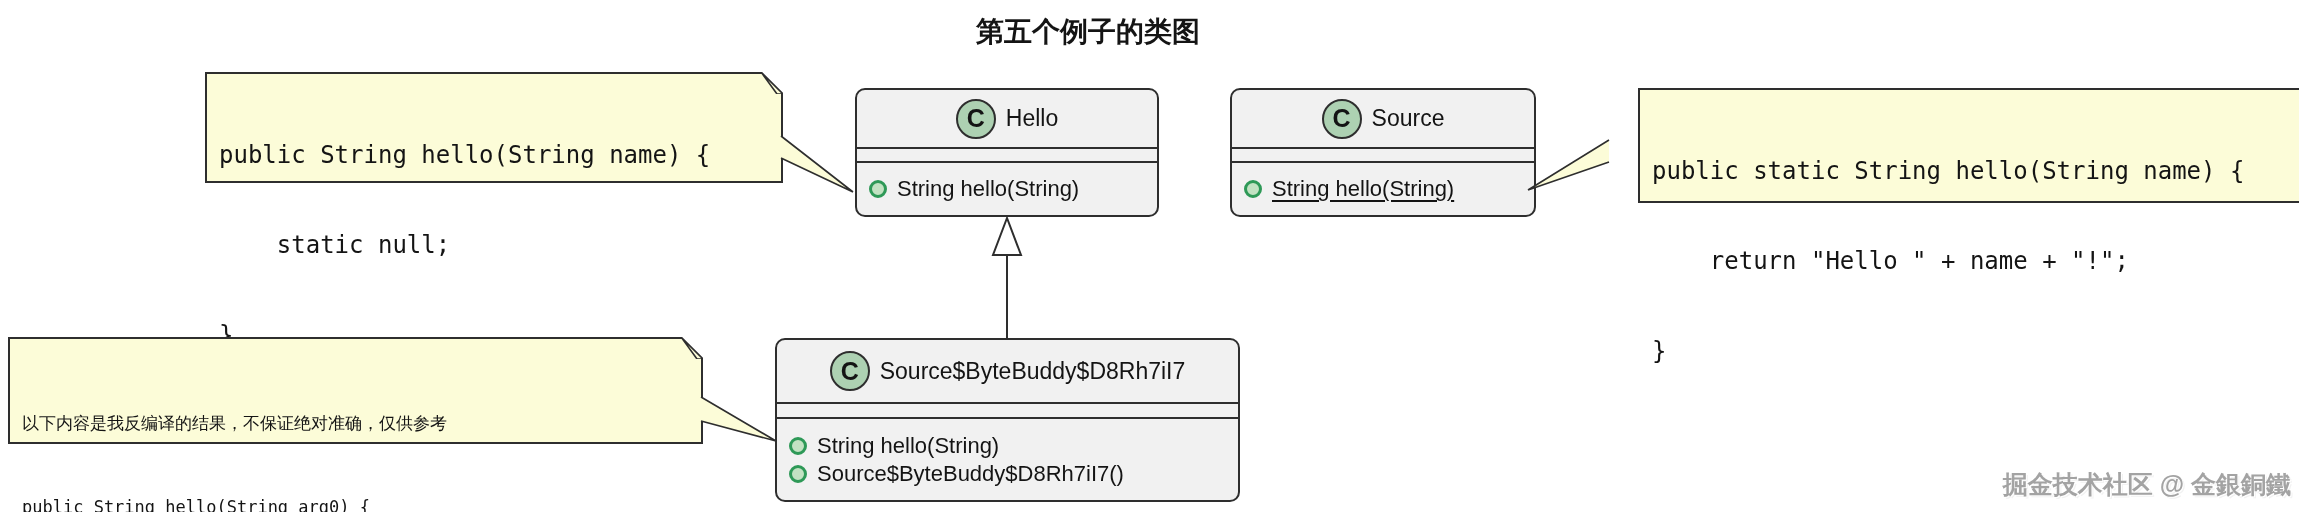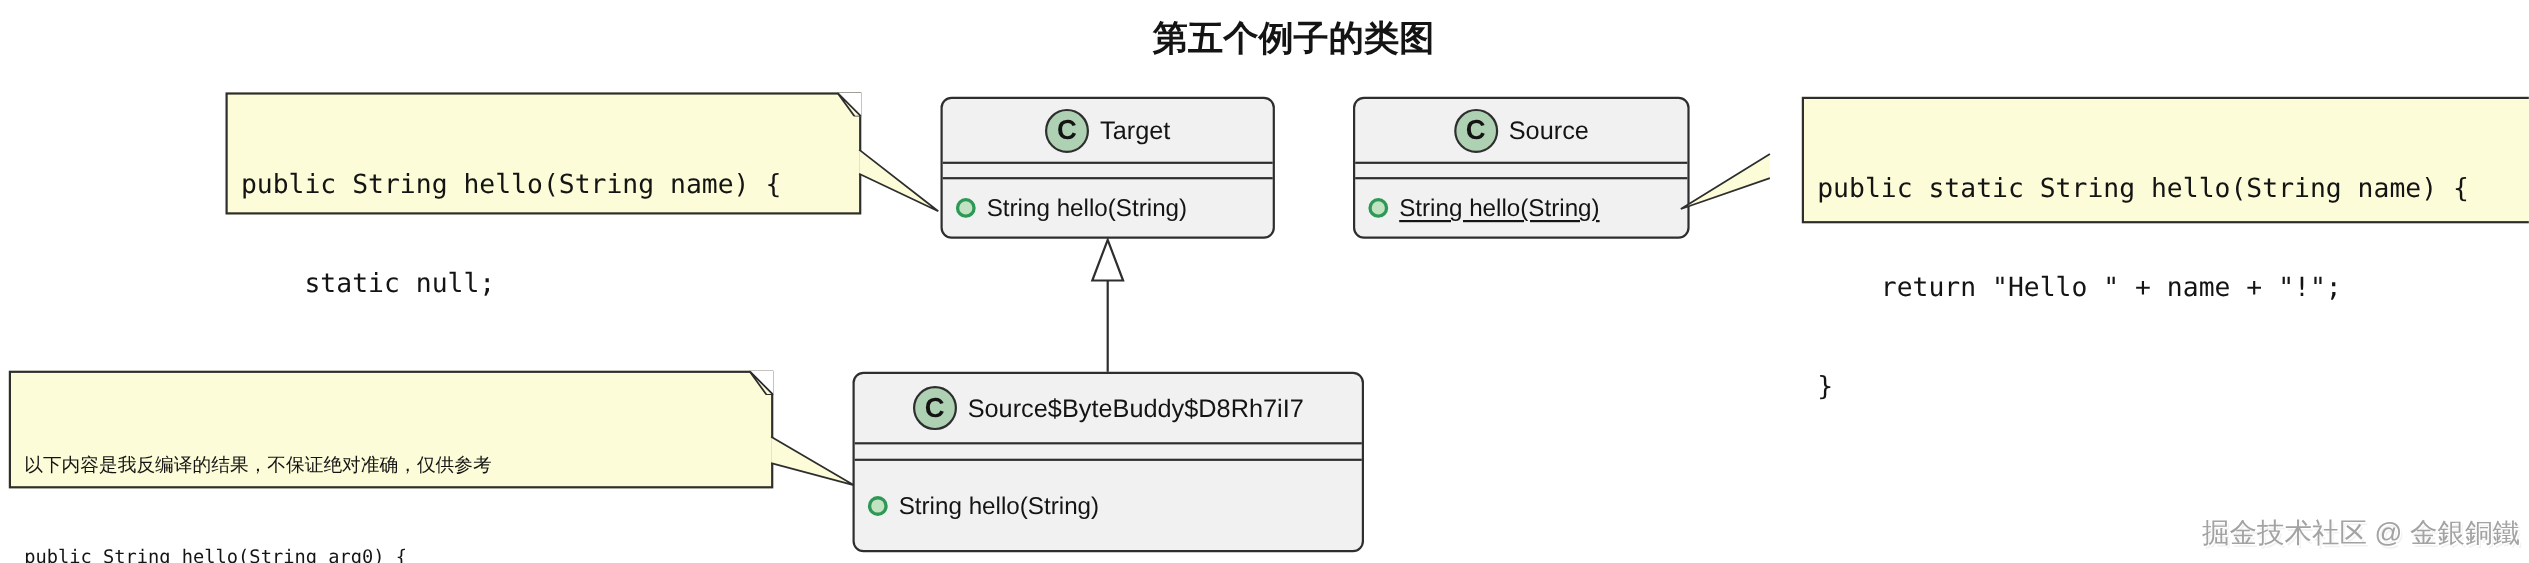--- a/index.html
+++ b/index.html
@@ -10,52 +10,52 @@
     width: 2299px;
     height: 512px;
     background: var(--page-bg);
     overflow: hidden;
     color: var(--text);
   }
 
   
   .diagram-title {
     position: absolute;
-    top: 13px; left: 1176px;
+    top: 13px; left: 1088px;
     transform: translateX(-50%);
-    font-size: 32px;
+    font-size: 28px;
     font-weight: bold;
     white-space: nowrap;
   }
   .watermark {
     position: absolute;
     top: 468px; right: 8px;
     font-size: 25px;
-    font-weight: normal;
+    font-weight: bold;
     color: var(--watermark-color);
     text-shadow: 1px 1px 0 #ffffff, 2px 2px 0 #f2f2f2;
     white-space: nowrap;
     margin-left: 16px;
   }
 
   
   .note {
     position: absolute;
     box-sizing: border-box;
     background: var(--note-bg);
     border: 2px solid var(--line);
     font-family: "DejaVu Sans Mono", "Liberation Mono", monospace;
     white-space: pre;
     overflow: visible;
   }
   .note .code-line { white-space: pre; }
   .note-large { font-size: 24px; line-height: 30px; padding: 6px 12px; }
   .note-small { font-size: 17px; line-height: 28px; padding: 14px 12px; }
 
-  #note-source { left: 205px; top: 84px;  width: 578px; height: 111px; }
+  #note-source { left: 205px; top: 72px;  width: 578px; height: 111px; }
   #note-target { left: 1638px; top: 88px; width: 686px; height: 115px; }
   #note-proxy  { left: 8px;   top: 337px; width: 695px; height: 107px; }
 
   .fold {
     position: absolute;
     top: -2px; right: -2px;
     width: 22px; height: 22px;
   }
 
   
@@ -170,21 +170,21 @@
     
     <svg class="fold" viewBox="0 0 22 22">
       <polygon class="fold-cut" points="0,0 22,0 22,22"></polygon>
       <polygon class="fold-flap" points="0,0 16,22 22,22"></polygon>
     </svg>
   </div>
 
   <div class="uml-class" id="class-source">
     <div class="uml-header">
       <span class="badge">C</span>
-      <span>Target</span>
+      <span>Hello</span>
     </div>
     <div class="sep"></div>
     <div class="attrs"></div>
     <div class="sep"></div>
     <div class="methods">
       <div class="method-row">
         <span class="bullet"></span>
         <span>String hello(String)</span>
       </div>
     </div>
@@ -212,20 +212,24 @@
       <span>Source$ByteBuddy$D8Rh7iI7</span>
     </div>
     <div class="sep"></div>
     <div class="attrs"></div>
     <div class="sep"></div>
     <div class="methods">
       <div class="method-row">
         <span class="bullet"></span>
         <span>String hello(String)</span>
       </div>
+      <div class="method-row">
+        <span class="bullet"></span>
+        <span>Source$ByteBuddy$D8Rh7iI7()</span>
+      </div>
     </div>
   </div>
 
   <svg id="connector-layer">
 
     <g>
       <polygon class="beak-fill" points="781,136 853,192 781,158"></polygon>
       <path class="beak-edge" d="M781,136 L853,192 M781,158 L853,192"></path>
     </g>
 

